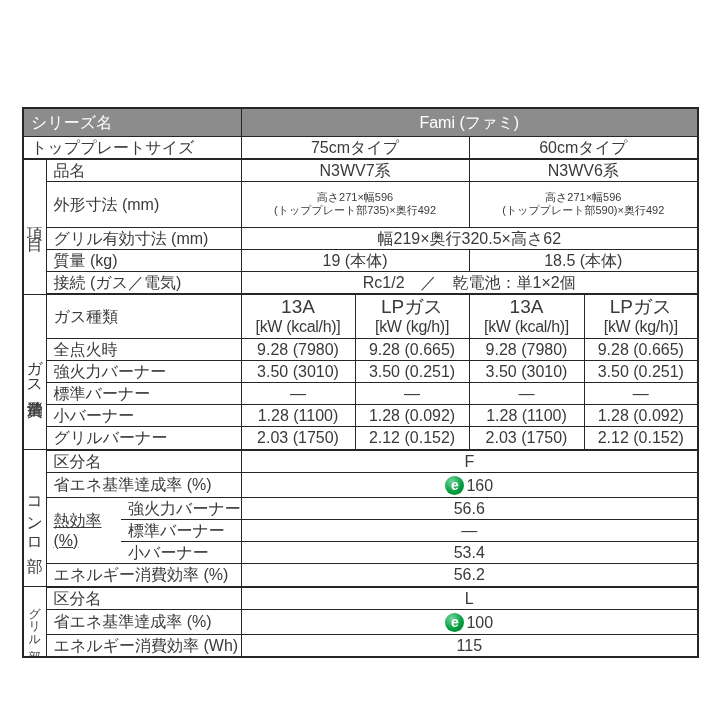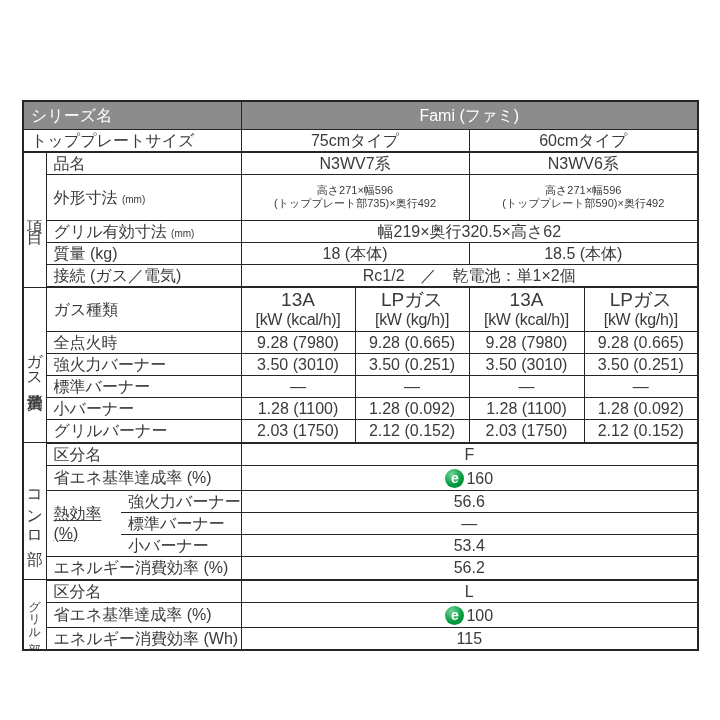--- a/index.html
+++ b/index.html
@@ -8,21 +8,21 @@
     width: 720px; height: 720px;
     font-family: "Liberation Sans", "DejaVu Sans", sans-serif;
     position: relative; overflow: hidden;
   }
   .content { position: absolute; top: 90px; left: 22px; width: 676px; }
   .page-title {
     font-size: 24px; font-weight: bold; color: #3d3d3d;
     letter-spacing: 3px; margin-left: 8px;
   }
   table.spec {
-    margin-top: 10px;
+    margin-top: 17px;
     border-collapse: collapse; table-layout: fixed;
     width: 675px;
     border: 2px solid var(--border, #262626);
     padding-left: 32px;
   }
   td {
     border: 1px solid var(--border, #262626);
     font-size: 16px; color: var(--text, #3a3a3a);
     padding: 1px 4px; line-height: 1.2;
     overflow: hidden; white-space: nowrap;
@@ -37,21 +37,21 @@
   .val { text-align: center; }
   .grp { text-align: center; vertical-align: middle; padding: 0; }
   .vtext {
     writing-mode: vertical-rl; text-orientation: upright;
     display: inline-block; line-height: 1; letter-spacing: 1px;
     font-size: 16px; color: var(--text, #3a3a3a);
   }
   .vtext.sm { font-size: 12px; letter-spacing: 0; }
   .vtext.sp { letter-spacing: 10px; }
   .thick-b > td { border-bottom-width: 2px; }
-  .unit-small { font-size: 10px; }
+  .unit-small { font-size: 16px; }
   .two-line { line-height: 1.18; font-size: 11px; white-space: nowrap; }
   .gas-name { font-size: 19px; line-height: 1.15; }
   .gas-unit { font-size: 16px; line-height: 1.15; letter-spacing: -0.3px; }
   .netsu { border-right: hidden; vertical-align: middle; line-height: 1.25; text-decoration: underline; }
   .emark {
     display: inline-block; width: 19px; height: 19px; border-radius: 50%;
     background: radial-gradient(circle at 35% 28%, #6fd49a 0%, var(--emark-green, #009a3c) 60%, #008533 100%);
     color: #fff; font-weight: bold; font-size: 14px; line-height: 19px;
     text-align: center; vertical-align: -4px; margin-right: 1px;
   }
@@ -101,21 +101,21 @@
         <div>高さ271×幅596</div>
         <div>(トッププレート部590)×奥行492</div>
       </td>
     </tr>
     <tr>
       <td colspan="2" class="lbl"><span>グリル有効寸法</span> <span class="unit-small">(mm)</span></td>
       <td colspan="4" class="val">幅219×奥行320.5×高さ62</td>
     </tr>
     <tr>
       <td colspan="2" class="lbl">質量 (kg)</td>
-      <td colspan="2" class="val">18 (本体)</td>
+      <td colspan="2" class="val">19 (本体)</td>
       <td colspan="2" class="val">18.5 (本体)</td>
     </tr>
     <tr class="thick-b">
       <td colspan="2" class="lbl">接続 (ガス／電気)</td>
       <td colspan="4" class="val">Rc1/2　／　乾電池：単1×2個</td>
     </tr>
 
     <tr class="r-gashdr">
       <td rowspan="6" class="grp"><span class="vtext">ガス消費量</span></td>
       <td colspan="2" class="lbl">ガス種類</td>

